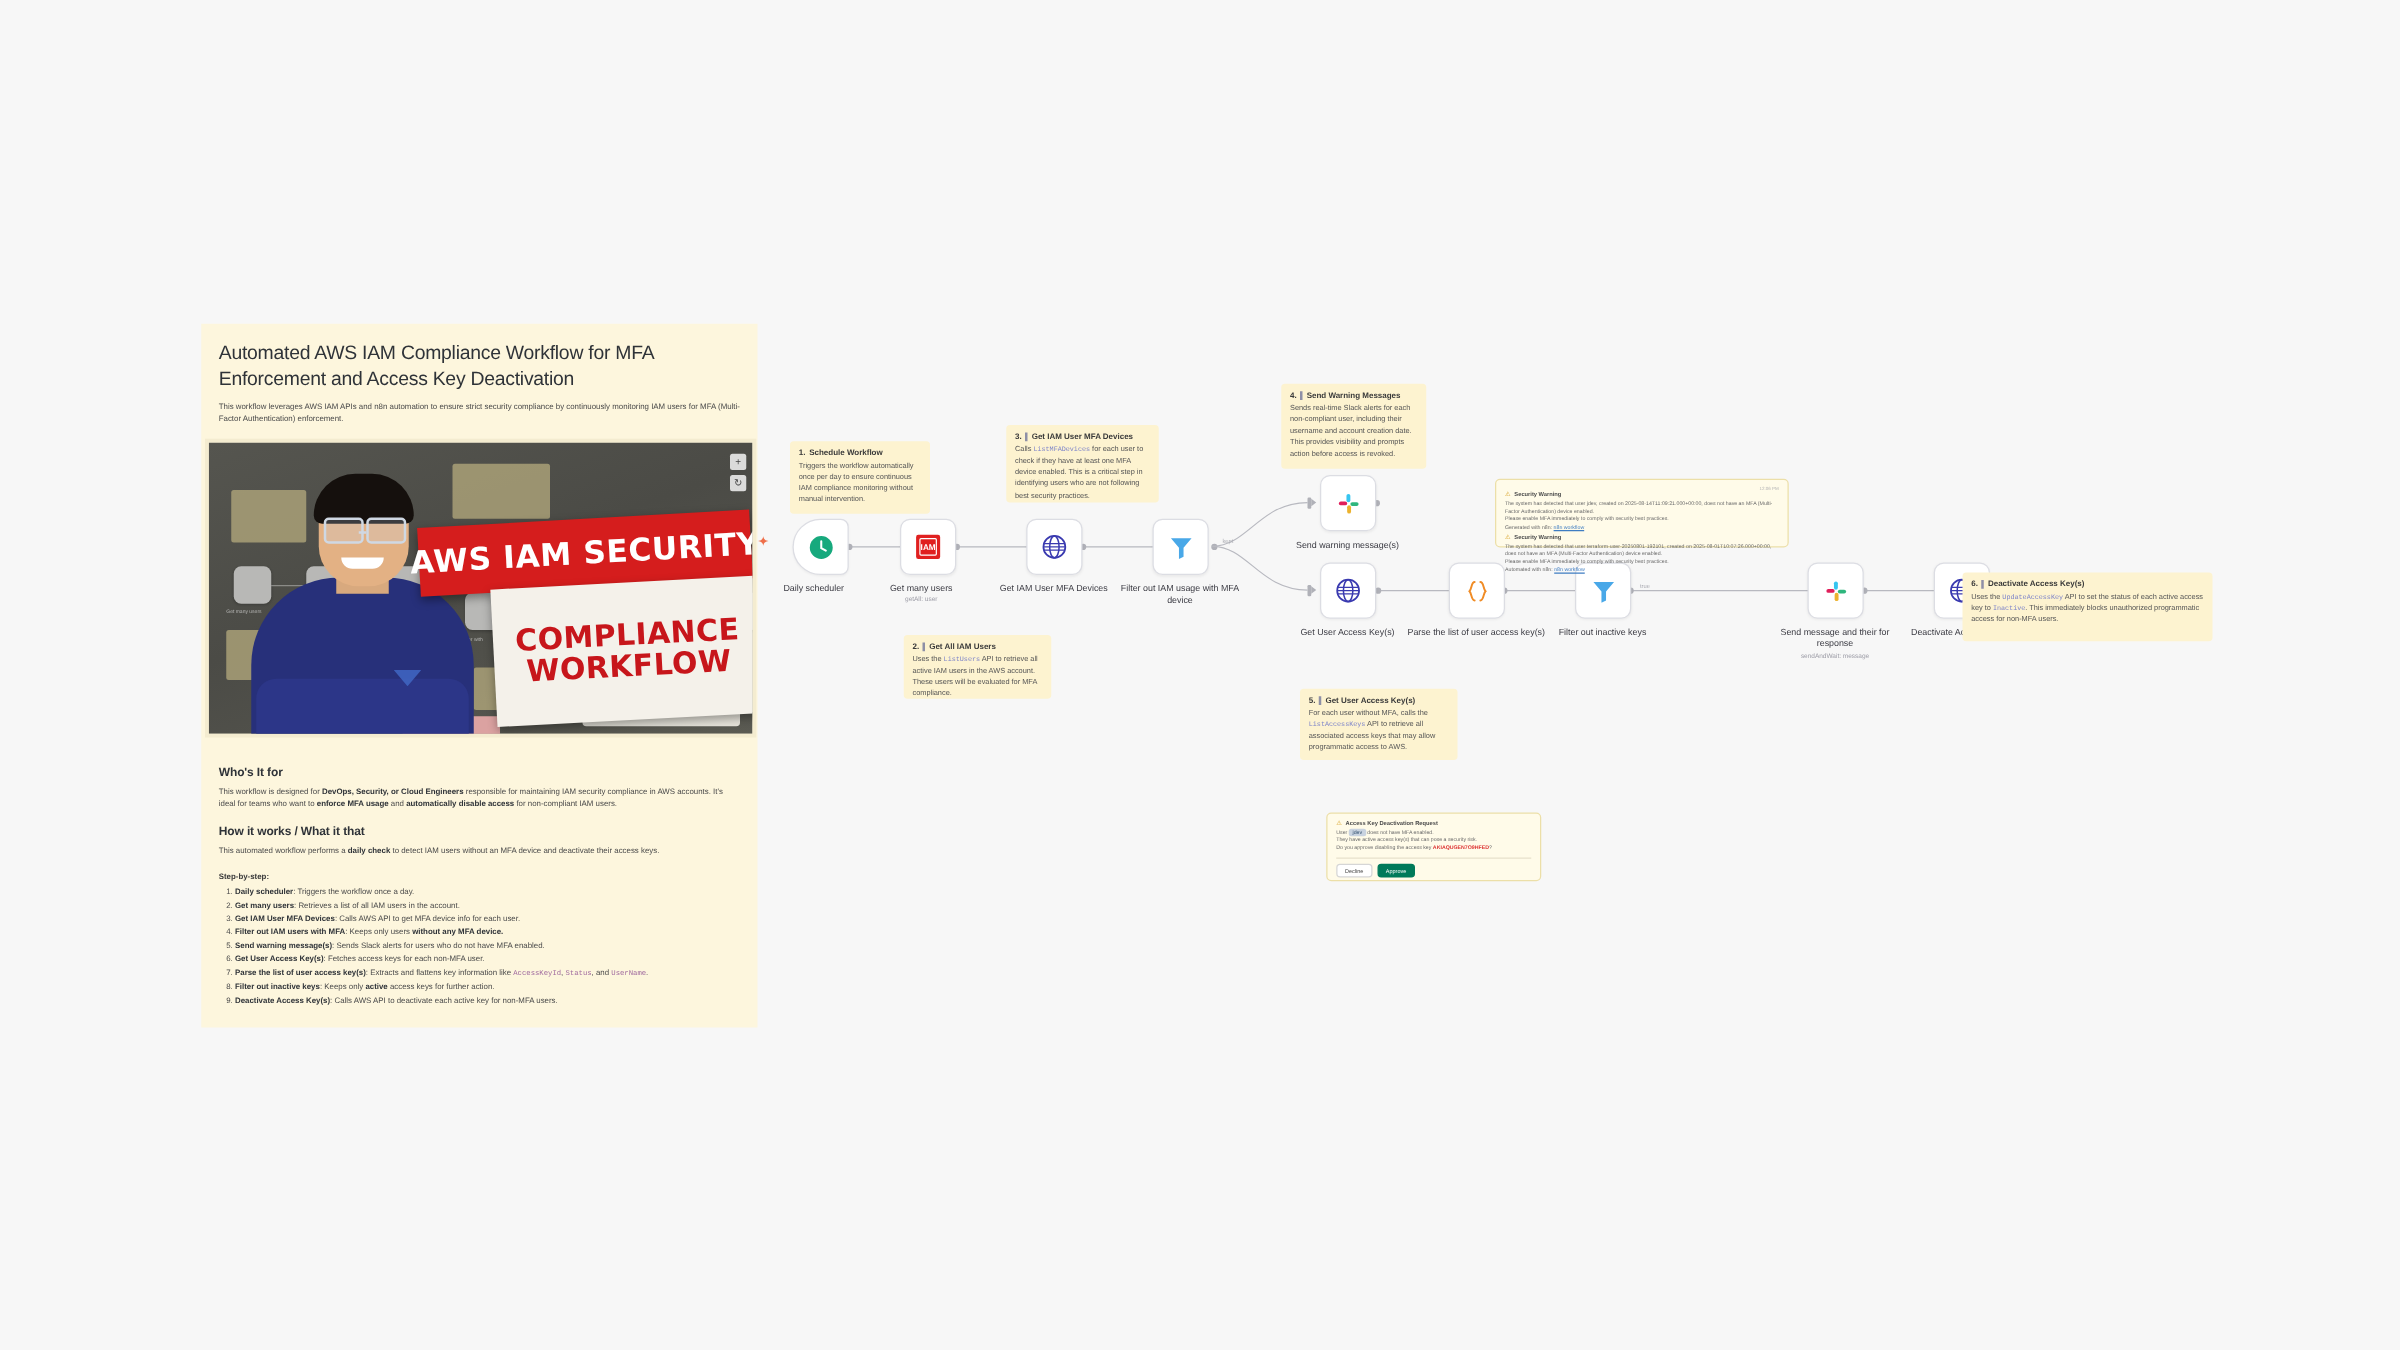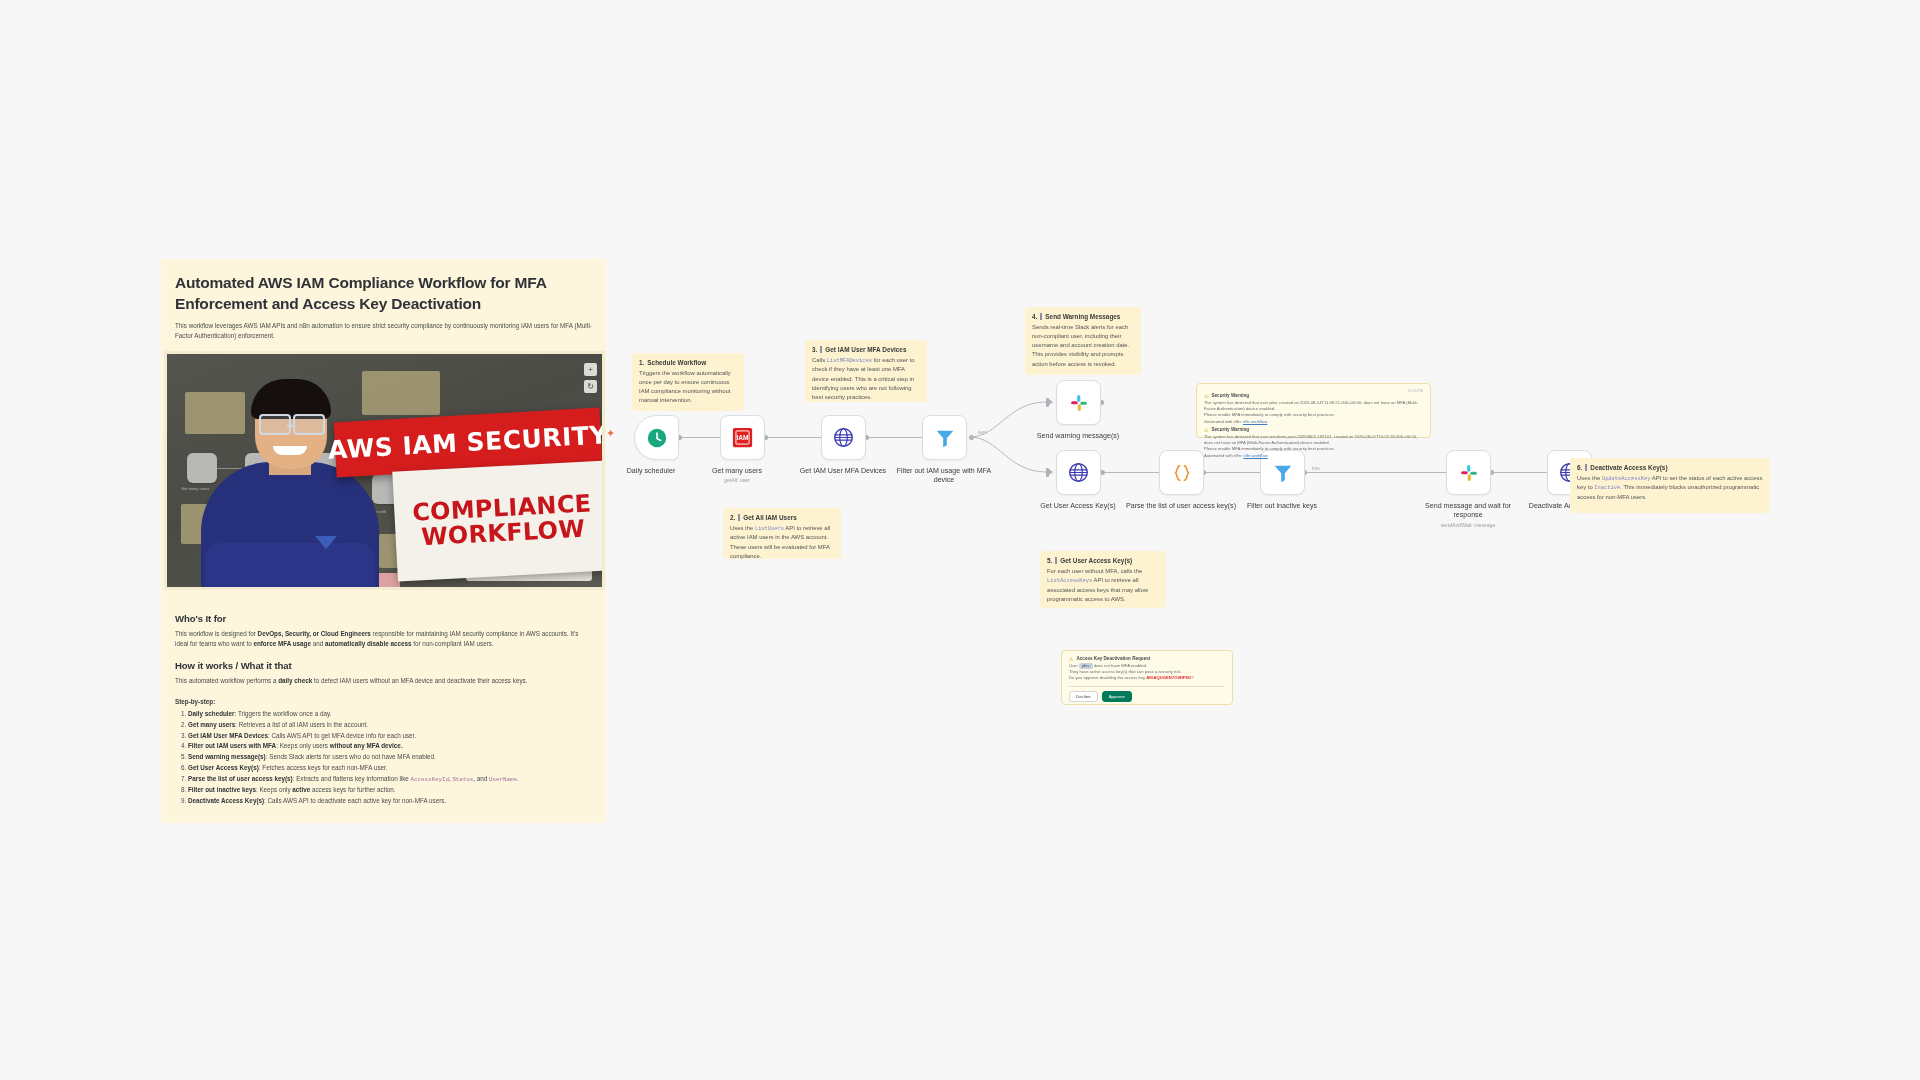--- a/index.html
+++ b/index.html
@@ -12,21 +12,21 @@
     color:#2f2f2f;
   }
   
   #doc-panel{
     position:absolute;left:161px;top:259px;width:445px;
     background:#fdf6dd;
     padding:8px 14px 16px 14px;
     box-sizing:border-box;
   }
   #doc-title{
-    font-size:15.5px;font-weight:bold;line-height:1.33;
+    font-size:15.5px;font-weight:normal;line-height:1.33;
     color:#2f3338;margin:6px 0 7px 0;letter-spacing:-0.2px;
   }
   #doc-sub{font-size:6.3px;line-height:1.5;color:#4a4a4a;margin-bottom:11px;}
   
   #video-thumb{
     position:relative;width:441px;height:239px;
     background:linear-gradient(160deg,#55554f 0%,#4b4b46 45%,#5a5a52 100%);
     overflow:hidden;border:3px solid #f4ecd0;box-sizing:border-box;
     margin-left:-11px;
   }
@@ -338,21 +338,21 @@
   <div class="nlabel" style="left:620px;top:132px;">Filter out inactive keys</div>
 
   <div class="node" style="left:840px;top:80px;">
     <svg width="22" height="22" viewBox="0 0 24 24">
       <rect x="3.4" y="10" width="7.2" height="3.4" rx="1.7" fill="#e01e5a"></rect>
       <rect x="10" y="3.4" width="3.4" height="7.2" rx="1.7" fill="#36c5f0"></rect>
       <rect x="13.4" y="10.6" width="7.2" height="3.4" rx="1.7" fill="#2eb67d"></rect>
       <rect x="10.6" y="13.4" width="3.4" height="7.2" rx="1.7" fill="#ecb22e"></rect>
     </svg>
   </div>
-  <div class="nlabel" style="left:806px;top:132px;">Send message and wait for response</div>
+  <div class="nlabel" style="left:806px;top:132px;">Send message and their for response</div>
   <div class="nsub" style="left:806px;top:152px;">sendAndWait: message</div>
 
   <div class="node" style="left:941px;top:80px;">
     <svg width="21" height="21" viewBox="0 0 24 24">
       <circle cx="12" cy="12" r="10" fill="none" stroke="#3a3ab0" stroke-width="1.6"></circle>
       <ellipse cx="12" cy="12" rx="4.3" ry="10" fill="none" stroke="#3a3ab0" stroke-width="1.4"></ellipse>
       <path d="M2.2 9h19.6M2.2 15h19.6M2 12h20" stroke="#3a3ab0" stroke-width="1.3"></path>
     </svg>
   </div>
   <div class="nlabel" style="left:907px;top:132px;">Deactivate Access Key(s)</div>

